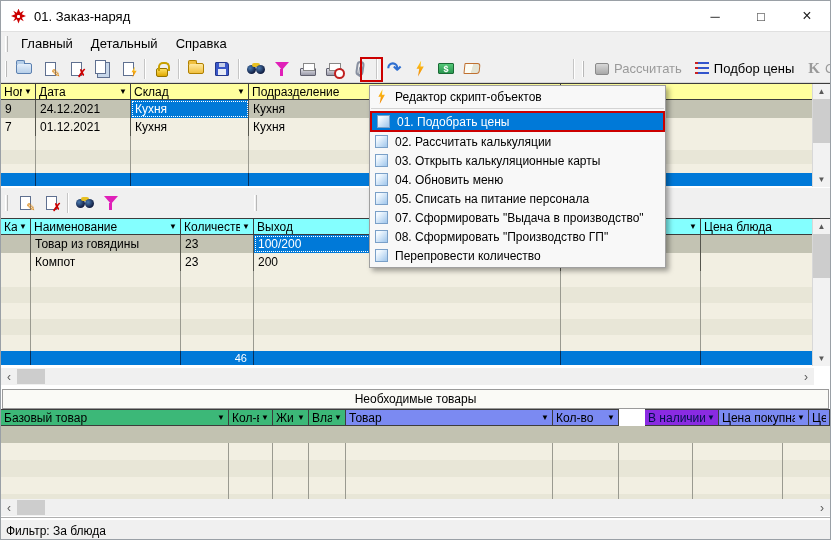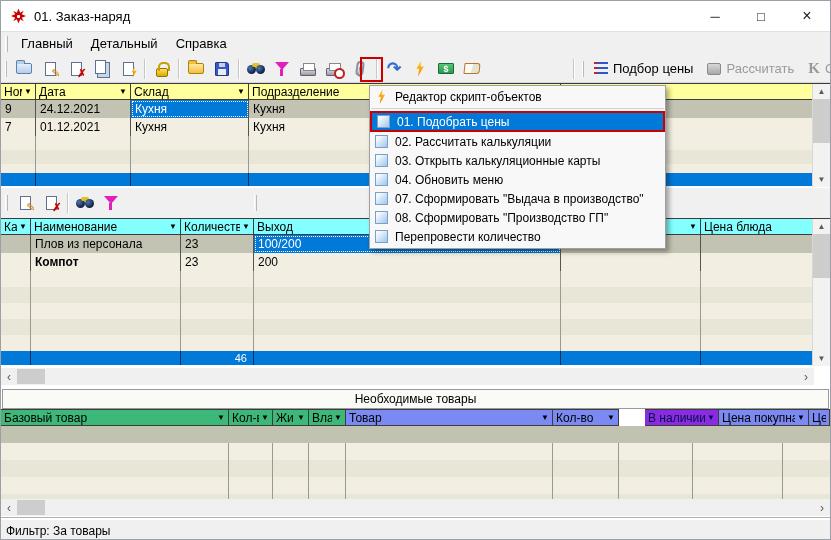--- a/index.html
+++ b/index.html
@@ -222,27 +222,27 @@
     <span class="tbicon">
         <span class="i-money">
           <span>$</span>
         </span>
       </span>
     <span class="tbicon">
         <span class="i-book"></span>
       </span>
     <span class="tbsep" style="margin-left:88px;"></span>
     <span class="grip"></span>
+    <span class="tb-btn disabled">
+      <span class="i-calc"></span>
+      <span>Рассчитать</span>
+    </span>
     <span class="tb-btn">
       <span class="i-list"></span>
       <span>Подбор цены</span>
-    </span>
-    <span class="tb-btn disabled">
-      <span class="i-calc"></span>
-      <span>Рассчитать</span>
     </span>
     <span class="tb-btn disabled">
       <span class="i-k dim">K</span>
       <span>Список карт</span>
     </span>
   </div>
 
   <div class="hl-red" id="hl-toolbar"></div>
 
   <div class="topgrid">
@@ -360,29 +360,29 @@
         </div>
       <div class="hcell bg-cyan" style="width:140px;">
           <span class="arrow">▼</span>
         </div>
       <div class="hcell bg-cyan" style="flex:1;text-align:center;">
           <span class="lbl">Цена блюда</span>
         </div>
     </div>
     <div class="drow row-sel">
       <div class="dcell" style="width:30px;"></div>
-      <div class="dcell" style="width:150px;">Плов из персонала</div>
+      <div class="dcell" style="width:150px;">Товар из говядины</div>
       <div class="dcell" style="width:73px;">23</div>
       <div class="dcell cell-focus" style="width:307px;">100/200</div>
       <div class="dcell" style="width:140px;"></div>
       <div class="dcell" style="flex:1;border-right:none;"></div>
     </div>
     <div class="drow row-a">
       <div class="dcell" style="width:30px;"></div>
-      <div class="dcell" style="width:150px;font-weight:bold;">Компот</div>
+      <div class="dcell" style="width:150px;">Компот</div>
       <div class="dcell" style="width:73px;">23</div>
       <div class="dcell" style="width:307px;">200</div>
       <div class="dcell" style="width:140px;"></div>
       <div class="dcell" style="flex:1;border-right:none;"></div>
     </div>
     <div class="stripe row-a" style="height:16px;">
       <div class="scell" style="width:30px;"></div>
         <div class="scell" style="width:150px;"></div>
         <div class="scell" style="width:73px;"></div>
         <div class="scell" style="width:307px;"></div>
@@ -536,21 +536,21 @@
 
   <div class="hscroll" style="left:0; top:498px; width:829px;">
     <span class="hbtn">‹</span>
     <span class="hthumb"></span>
     <span class="htrack"></span>
     <span class="hbtn">›</span>
   </div>
 
   <div class="status-div"></div>
   <div class="statusbar">
-    <span>Фильтр: За товары</span>
+    <span>Фильтр: За блюда</span>
   </div>
 
   <div class="ctx">
     <div class="mitem">
       <span class="mi-bolt"></span>
       <span>Редактор скрипт-объектов</span>
     </div>
     <div class="msep"></div>
     <div class="mitem sel">
       <span class="mi-glass"></span>
@@ -563,20 +563,24 @@
     <div class="mitem">
       <span class="mi-glass"></span>
       <span>03. Открыть калькуляционные карты</span>
     </div>
     <div class="mitem">
       <span class="mi-glass"></span>
       <span>04. Обновить меню</span>
     </div>
     <div class="mitem">
       <span class="mi-glass"></span>
+      <span>05. Списать на питание персонала</span>
+    </div>
+    <div class="mitem">
+      <span class="mi-glass"></span>
       <span>07. Сформировать "Выдача в производство"</span>
     </div>
     <div class="mitem">
       <span class="mi-glass"></span>
       <span>08. Сформировать "Производство ГП"</span>
     </div>
     <div class="mitem">
       <span class="mi-glass"></span>
       <span>Перепровести количество</span>
     </div>

